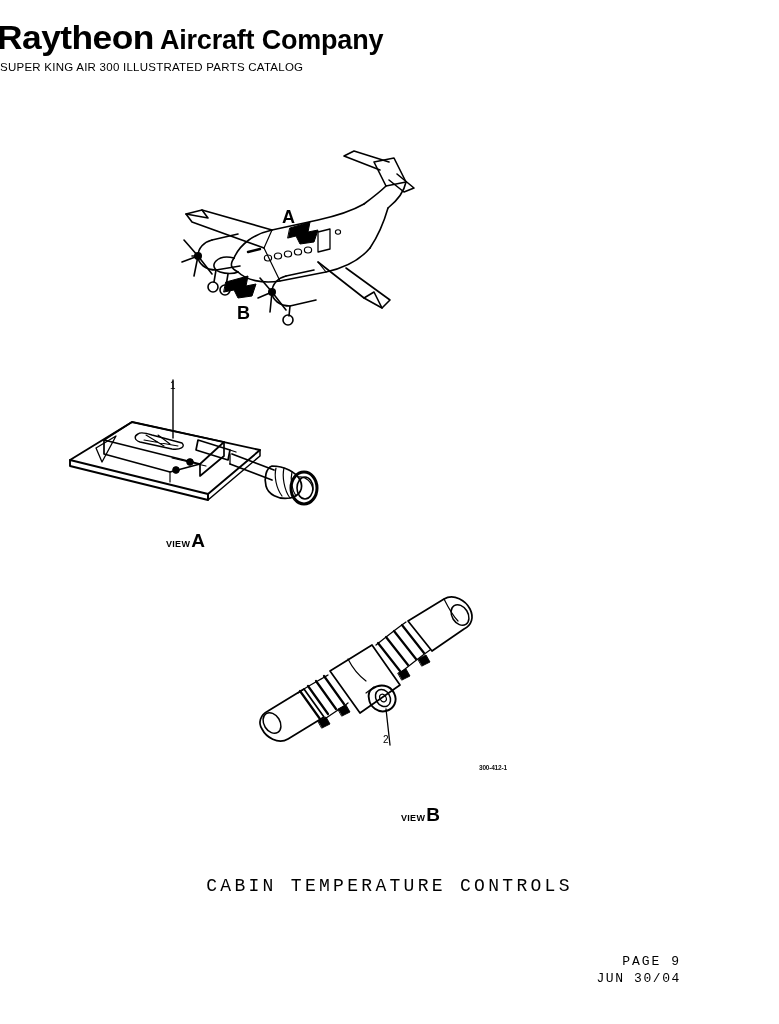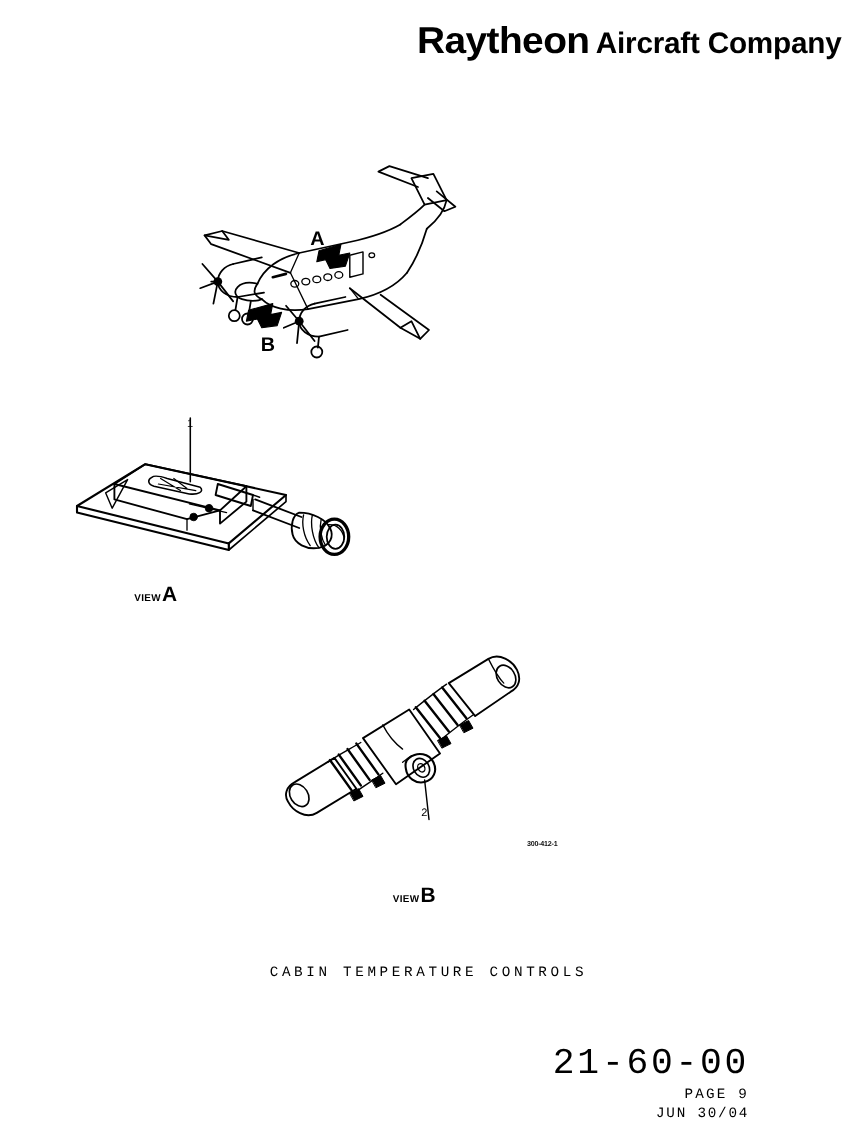--- a/index.html
+++ b/index.html
@@ -22,21 +22,21 @@
     inset: 0;
     background: #ffffff;
   }
 
   
   .header {
     position: absolute;
     top: 20px;
     left: 0;
     width: 765px;
-    text-align: right;
+    text-align: left;
   }
   .brand-line {
     display: block;
     white-space: nowrap;
     line-height: 1;
   }
   .brand-mark {
     font-family: "Liberation Sans", sans-serif;
     font-weight: bold;
     font-size: 34px;
@@ -77,20 +77,21 @@
     position: absolute;
     white-space: nowrap;
     line-height: 1;
   }
   .view-word {
     font-family: "Liberation Sans", sans-serif;
     font-weight: bold;
     font-size: 9px;
     letter-spacing: 0.3px;
     vertical-align: baseline;
+    margin-left: 44px;
   }
   .view-letter {
     font-family: "Liberation Sans", sans-serif;
     font-weight: bold;
     font-size: 19px;
     vertical-align: baseline;
     margin-left: 1px;
   }
   #view-a-label { left: 122px; top: 531px; }
   #view-b-label { left: 357px; top: 805px; }
@@ -120,21 +121,21 @@
   }
 
   
   #figure-title {
     position: absolute;
     left: 0;
     top: 876px;
     width: 779px;
     text-align: center;
     font-family: "Liberation Mono", monospace;
-    font-size: 13px;
+    font-size: 18px;
     letter-spacing: 3.3px;
     white-space: nowrap;
   }
 
   
   .footer {
     position: absolute;
     right: 98px;
     top: 950px;
     text-align: right;
@@ -163,20 +164,21 @@
 </style>
 </head>
 <body>
 
 <div class="page">
 
   <div class="header">
     <div class="brand-line">
       <span class="brand-mark">Raytheon</span><span class="brand-rest">Aircraft Company</span>
     </div>
+    <div class="subtitle">SUPER KING AIR 300 ILLUSTRATED PARTS CATALOG</div>
   </div>
 
   <div class="illus" id="aircraft-locator">
     <svg width="250" height="195" viewBox="0 0 250 195" fill="none" stroke="#000" stroke-width="1.6" stroke-linecap="round" stroke-linejoin="round">
 
       <path d="M66 110 C72 96 86 86 104 82 L150 72 C168 68 182 64 196 56"></path>
       <path d="M70 124 C78 132 94 136 112 133 L158 124 C176 120 192 112 202 100"></path>
       <path d="M66 110 C62 116 62 120 70 124"></path>
 
       <path d="M66 110 C58 108 52 109 48 113 C44 117 46 122 52 124 C58 126 66 126 70 124"></path>
@@ -338,18 +340,17 @@
 
   <div class="view-label" id="view-b-label">
     <span class="view-word">VIEW</span><span class="view-letter">B</span>
   </div>
 
   <div id="drawing-number">300-412-1</div>
 
   <div id="figure-title">CABIN TEMPERATURE CONTROLS</div>
 
   <div class="footer">
-    <div id="footer-chapter">21-60-00</div>
     <div id="footer-page">PAGE 9</div>
     <div id="footer-date">JUN 30/04</div>
   </div>
 
 </div>
 
 </body></html>

